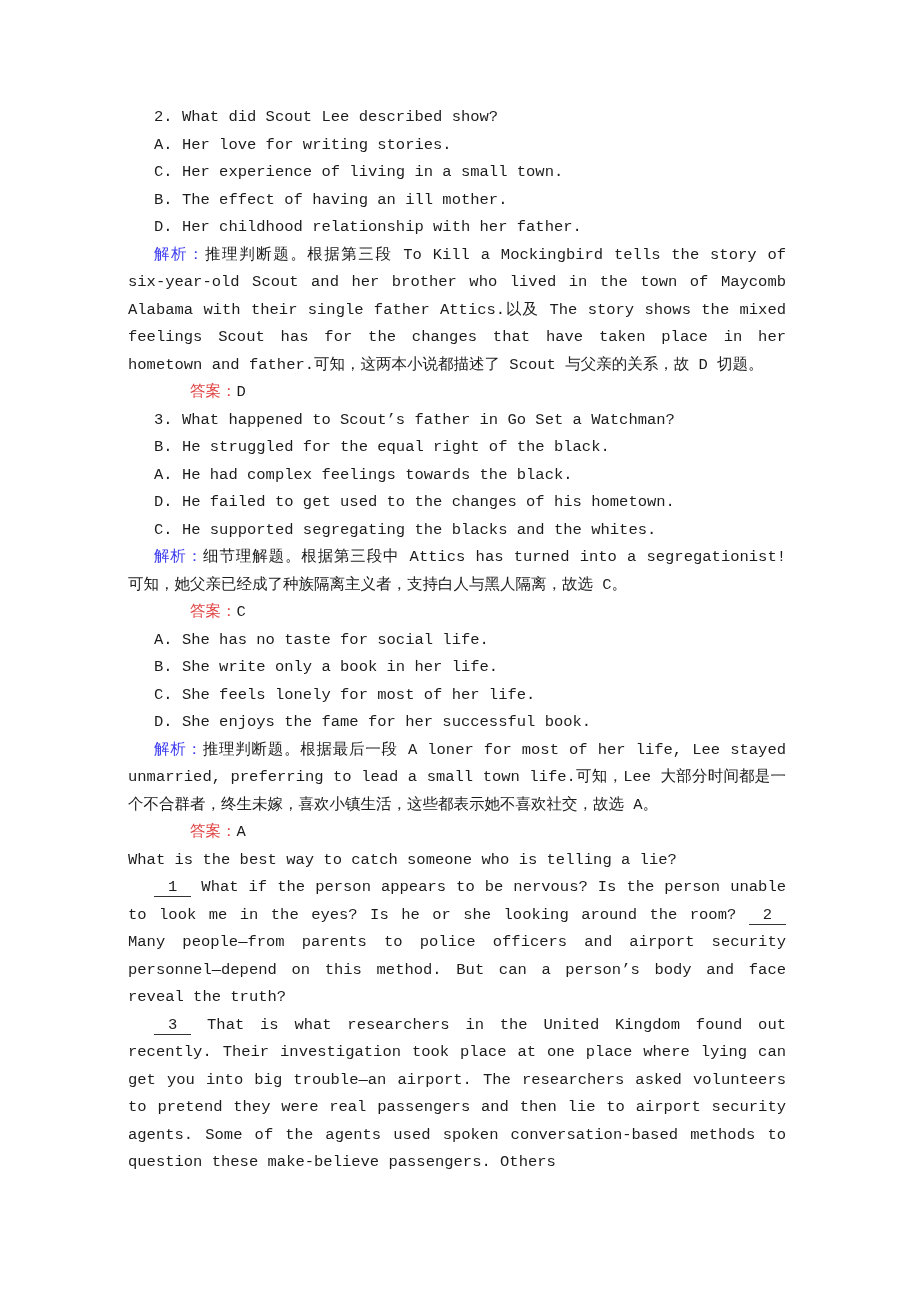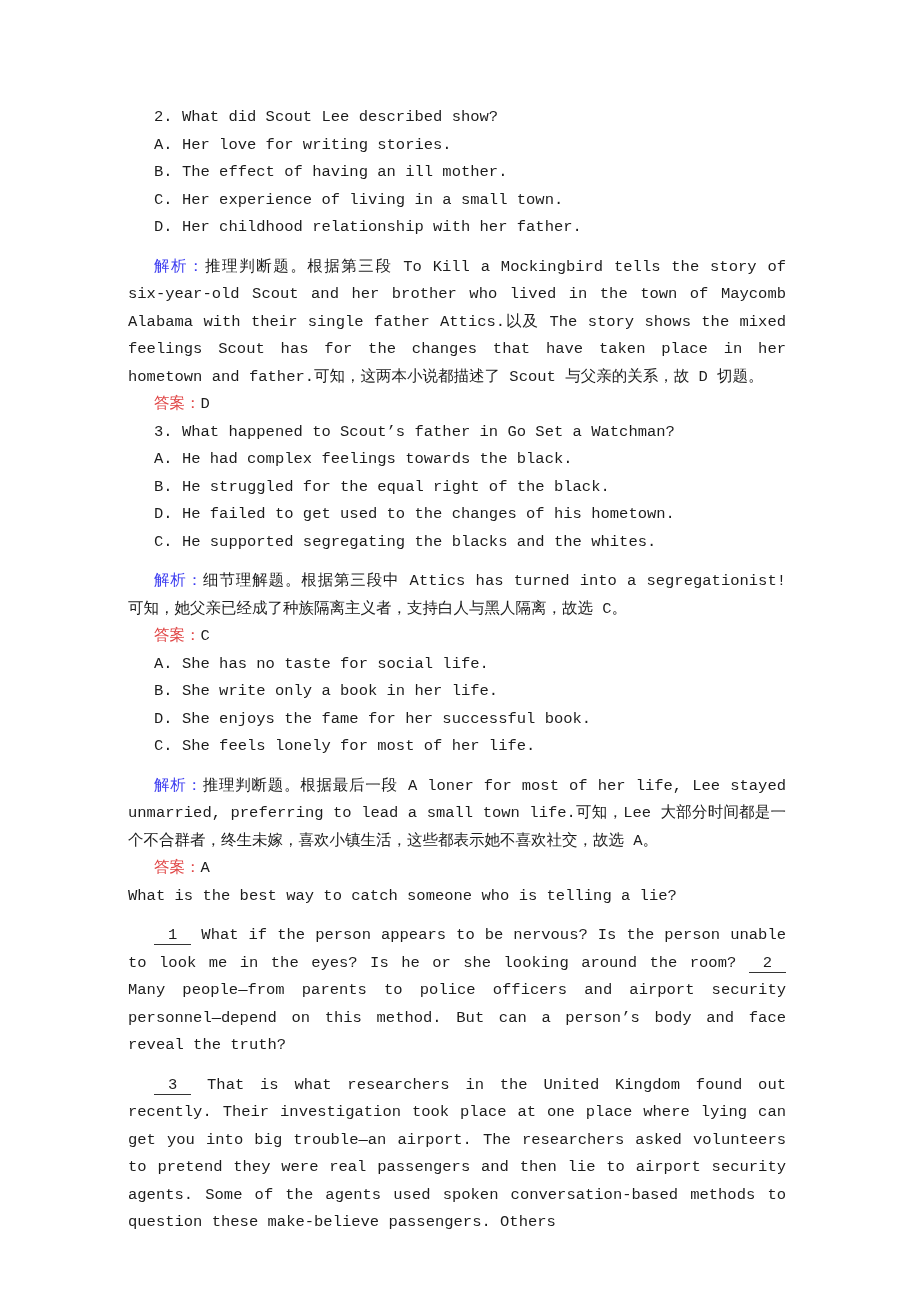--- a/index.html
+++ b/index.html
@@ -21,52 +21,52 @@
   .doc {
     box-sizing: border-box;
     padding: 104px 134px 0 128px;
     font-family: "Liberation Mono", "DejaVu Sans Mono", monospace;
     font-size: 15.5px;
     line-height: 27.5px;
     color: #1c1c1c;
   }
   .line { white-space: normal; }
   .indent { text-indent: 26px; }
-  .justify { text-align: justify; margin-top: 12px; }
+  .justify { text-align: justify; }
   .center { text-indent: 0; }
   .lab-analysis { color: var(--c-analysis, #3b3bf0); }
-  .lab-answer { color: var(--c-answer, #e04646); }
+  .lab-answer { color: var(--c-answer, #e04646); margin-left: 36px; }
   .blank {
     border-bottom: 1px solid #333333;
     padding: 0 14px;
     text-indent: 0;
   }
 </style>
 </head>
 <body style="background: rgb(255, 255, 255);">
 
 <div class="page">
   <div class="doc" id="doc" style="color: rgb(28, 28, 28);">
       <div class="line indent">2. What did Scout Lee described show?</div>
       <div class="line indent">A. Her love for writing stories.</div>
+      <div class="line indent">C. Her experience of living in a small town.</div>
       <div class="line indent">B. The effect of having an ill mother.</div>
-      <div class="line indent">C. Her experience of living in a small town.</div>
       <div class="line indent">D. Her childhood relationship with her father.</div>
       <div class="para indent justify"><span class="lab-analysis">解析：</span><span>推理判断题。根据第三段 To Kill a Mockingbird tells the story of six-year-old Scout and her brother who lived in the town of Maycomb Alabama with their single father Attics.以及 The story shows the mixed feelings Scout has for the changes that have taken place in her hometown and father.可知，这两本小说都描述了 Scout 与父亲的关系，故 D 切题。</span></div>
       <div class="line indent"><span class="lab-answer">答案：</span><span>D</span></div>
       <div class="line indent">3. What happened to Scout’s father in Go Set a Watchman?</div>
+      <div class="line indent">B. He struggled for the equal right of the black.</div>
       <div class="line indent">A. He had complex feelings towards the black.</div>
-      <div class="line indent">B. He struggled for the equal right of the black.</div>
       <div class="line indent">D. He failed to get used to the changes of his hometown.</div>
       <div class="line indent">C. He supported segregating the blacks and the whites.</div>
       <div class="para indent justify"><span class="lab-analysis">解析：</span><span>细节理解题。根据第三段中 Attics has turned into a segregationist! 可知，她父亲已经成了种族隔离主义者，支持白人与黑人隔离，故选 C。</span></div>
       <div class="line indent"><span class="lab-answer">答案：</span><span>C</span></div>
       <div class="line indent">A. She has no taste for social life.</div>
       <div class="line indent">B. She write only a book in her life.</div>
+      <div class="line indent">C. She feels lonely for most of her life.</div>
       <div class="line indent">D. She enjoys the fame for her successful book.</div>
-      <div class="line indent">C. She feels lonely for most of her life.</div>
       <div class="para indent justify"><span class="lab-analysis">解析：</span><span>推理判断题。根据最后一段 A loner for most of her life, Lee stayed unmarried, preferring to lead a small town life.可知，Lee 大部分时间都是一个不合群者，终生未嫁，喜欢小镇生活，这些都表示她不喜欢社交，故选 A。</span></div>
       <div class="line indent"><span class="lab-answer">答案：</span><span>A</span></div>
       <div class="line center">What is the best way to catch someone who is telling a lie?</div>
       <div class="para indent justify"><span class="blank">1</span><span> What if the person appears to be nervous? Is the person unable to look me in the eyes? Is he or she looking around the room? </span><span class="blank">2</span><span> Many people—from parents to police officers and airport security personnel—depend on this method. But can a person’s body and face reveal the truth?</span></div>
       <div class="para indent justify"><span class="blank">3</span><span> That is what researchers in the United Kingdom found out recently. Their investigation took place at one place where lying can get you into big trouble—an airport. The researchers asked volunteers to pretend they were real passengers and then lie to airport security agents. Some of the agents used spoken conversation-based methods to question these make-believe passengers. Others</span></div>
     </div>
 </div>
 
 </body></html>

